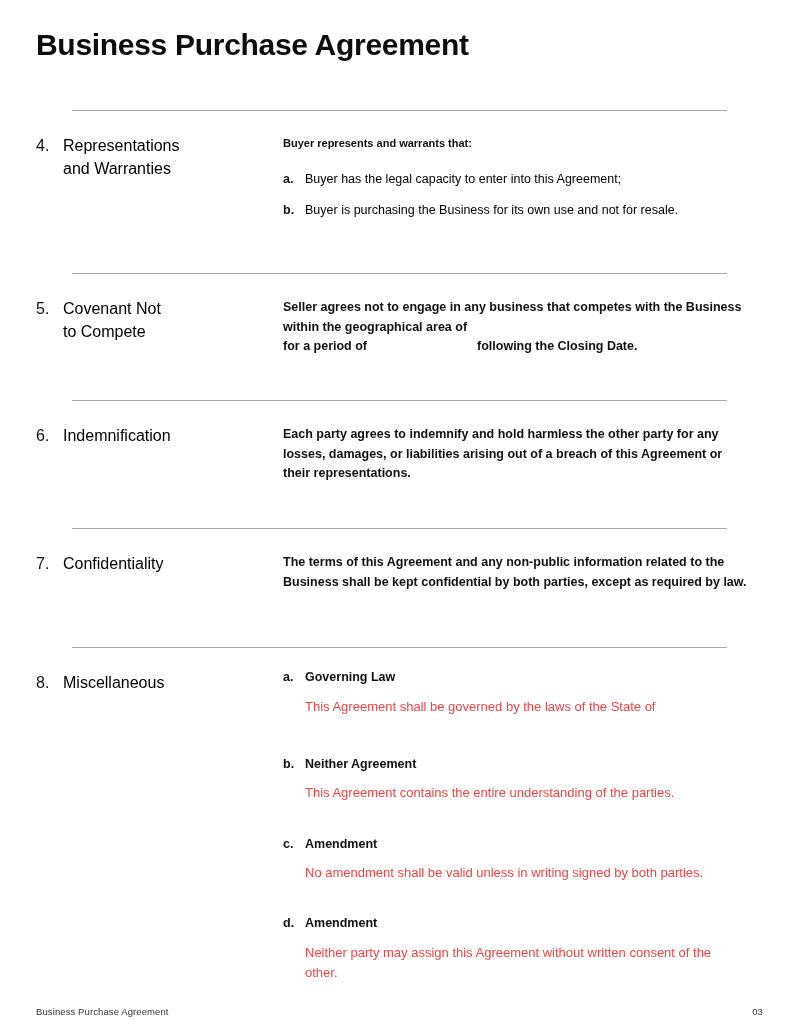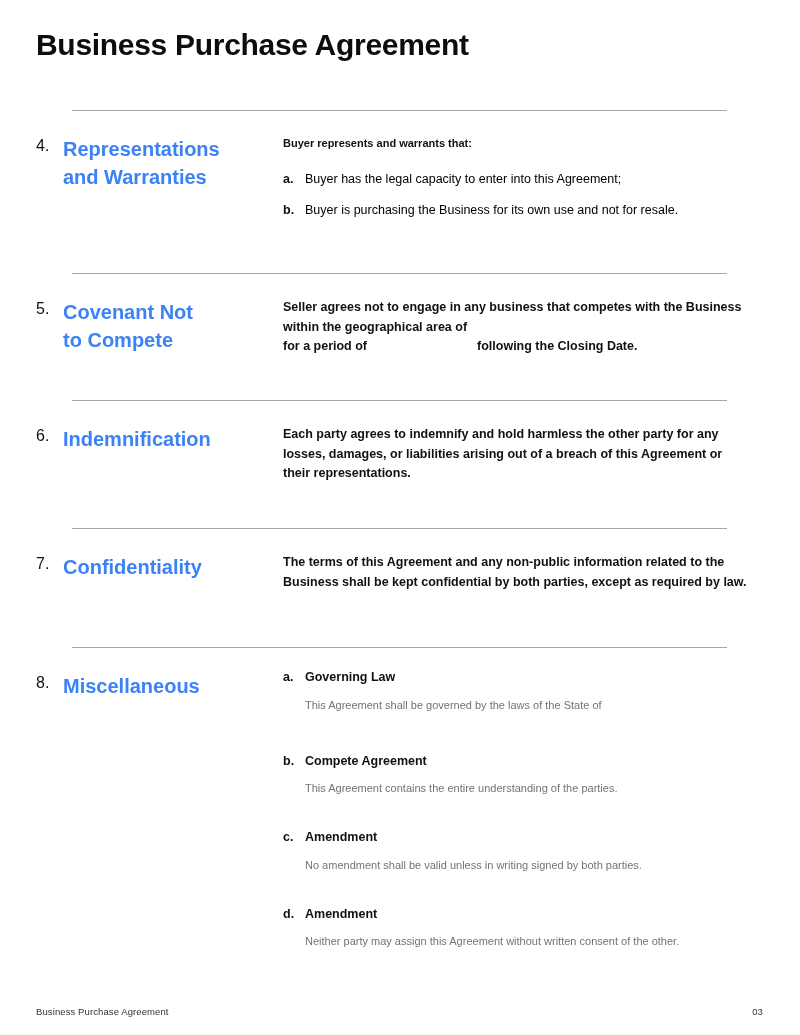--- a/index.html
+++ b/index.html
@@ -62,23 +62,23 @@
   }
   .sec-num {
     width: 27px;
     flex: 0 0 27px;
     font-size: 16px;
     font-weight: 400;
     color: #111111;
     line-height: 1.42;
   }
   .sec-title {
-    font-size: 20px;
-    font-weight: 700;
-    color: #3b82f6;
+    font-size: 16px;
+    font-weight: 400;
+    color: #000000;
     line-height: 1.42;
     white-space: pre-line;
   }
   .section-right {
     flex: 1 1 auto;
     padding-top: 24px;
     padding-right: 0;
   }
 
   
@@ -153,23 +153,23 @@
   }
   .block-title {
     font-size: 12.5px;
     font-weight: 700;
     color: #111111;
     line-height: 1.56;
   }
   .block-desc {
     margin-left: 22px;
     margin-top: 9px;
-    font-size: 11px;
-    font-weight: 400;
-    color: #737373;
+    font-size: 13px;
+    font-weight: 400;
+    color: #ef4444;
     line-height: 1.56;
     max-width: 440px;
   }
 
   
   .footer {
     position: absolute;
     left: 36px;
     right: 37px;
     bottom: 18px;
@@ -271,21 +271,21 @@
             <li class="block-item" style="margin-bottom:38px;">
               <div class="block-head">
                 <span class="block-letter">a.</span>
                 <span class="block-title">Governing Law</span>
               </div>
               <div class="block-desc">This Agreement shall be governed by the laws of the State of</div>
             </li>
             <li class="block-item" style="margin-bottom:31px;">
               <div class="block-head">
                 <span class="block-letter">b.</span>
-                <span class="block-title">Compete Agreement</span>
+                <span class="block-title">Neither Agreement</span>
               </div>
               <div class="block-desc">This Agreement contains the entire understanding of the parties.</div>
             </li>
             <li class="block-item" style="margin-bottom:31px;">
               <div class="block-head">
                 <span class="block-letter">c.</span>
                 <span class="block-title">Amendment</span>
               </div>
               <div class="block-desc">No amendment shall be valid unless in writing signed by both parties.</div>
             </li>

